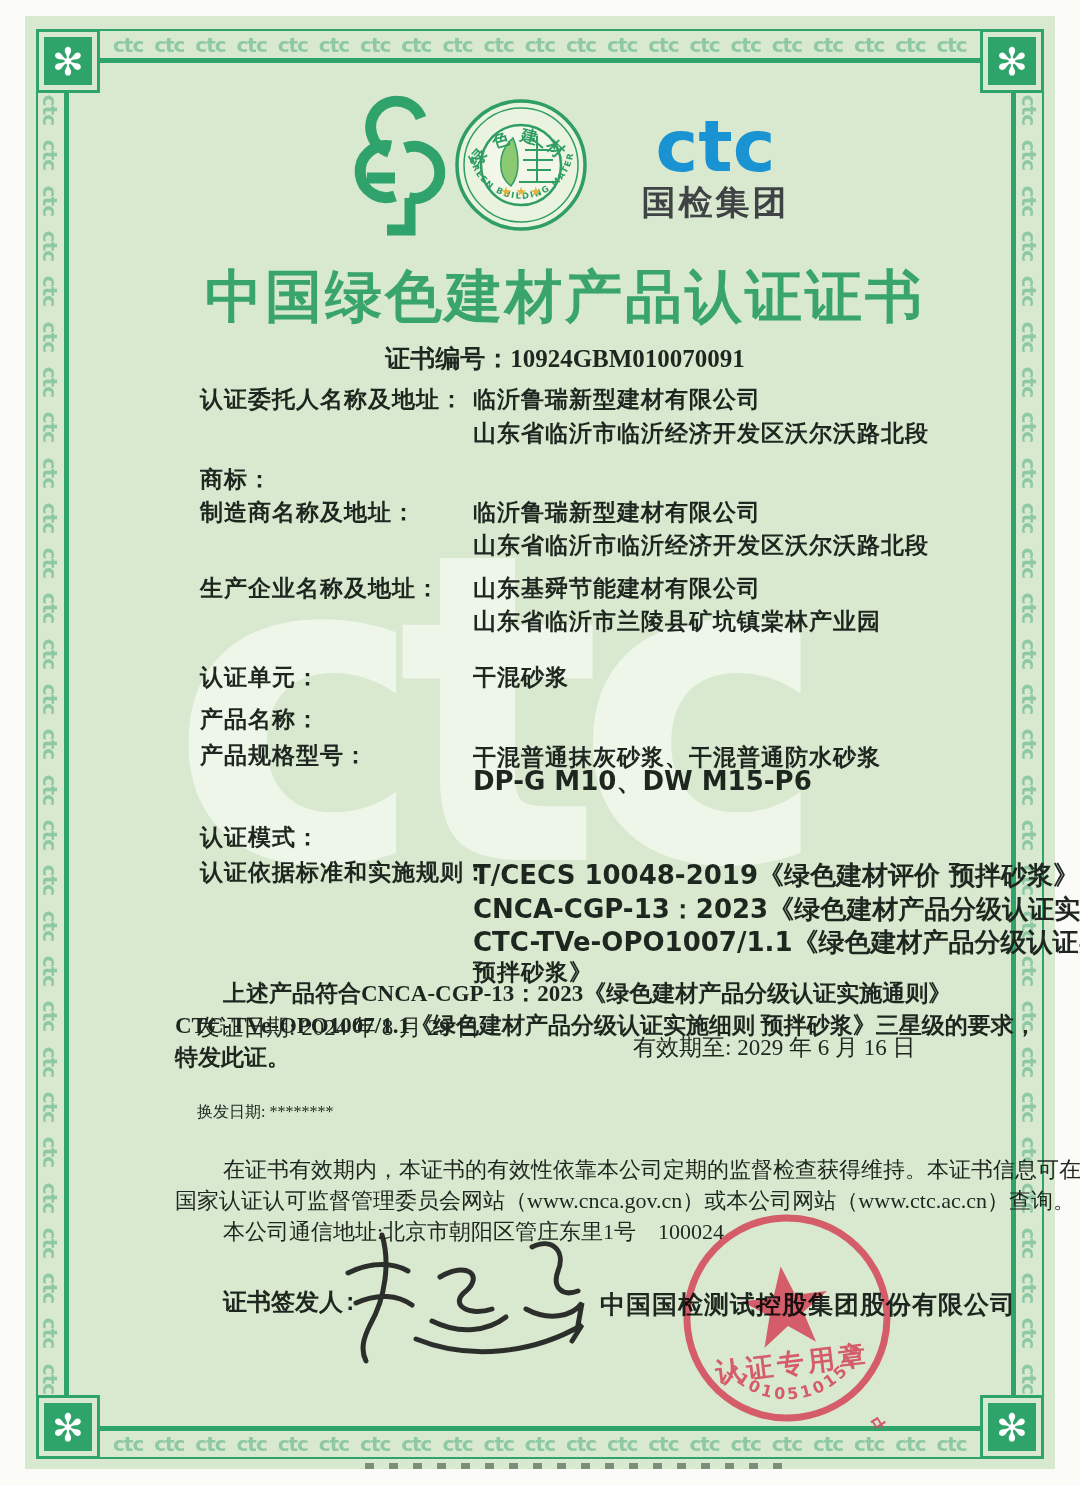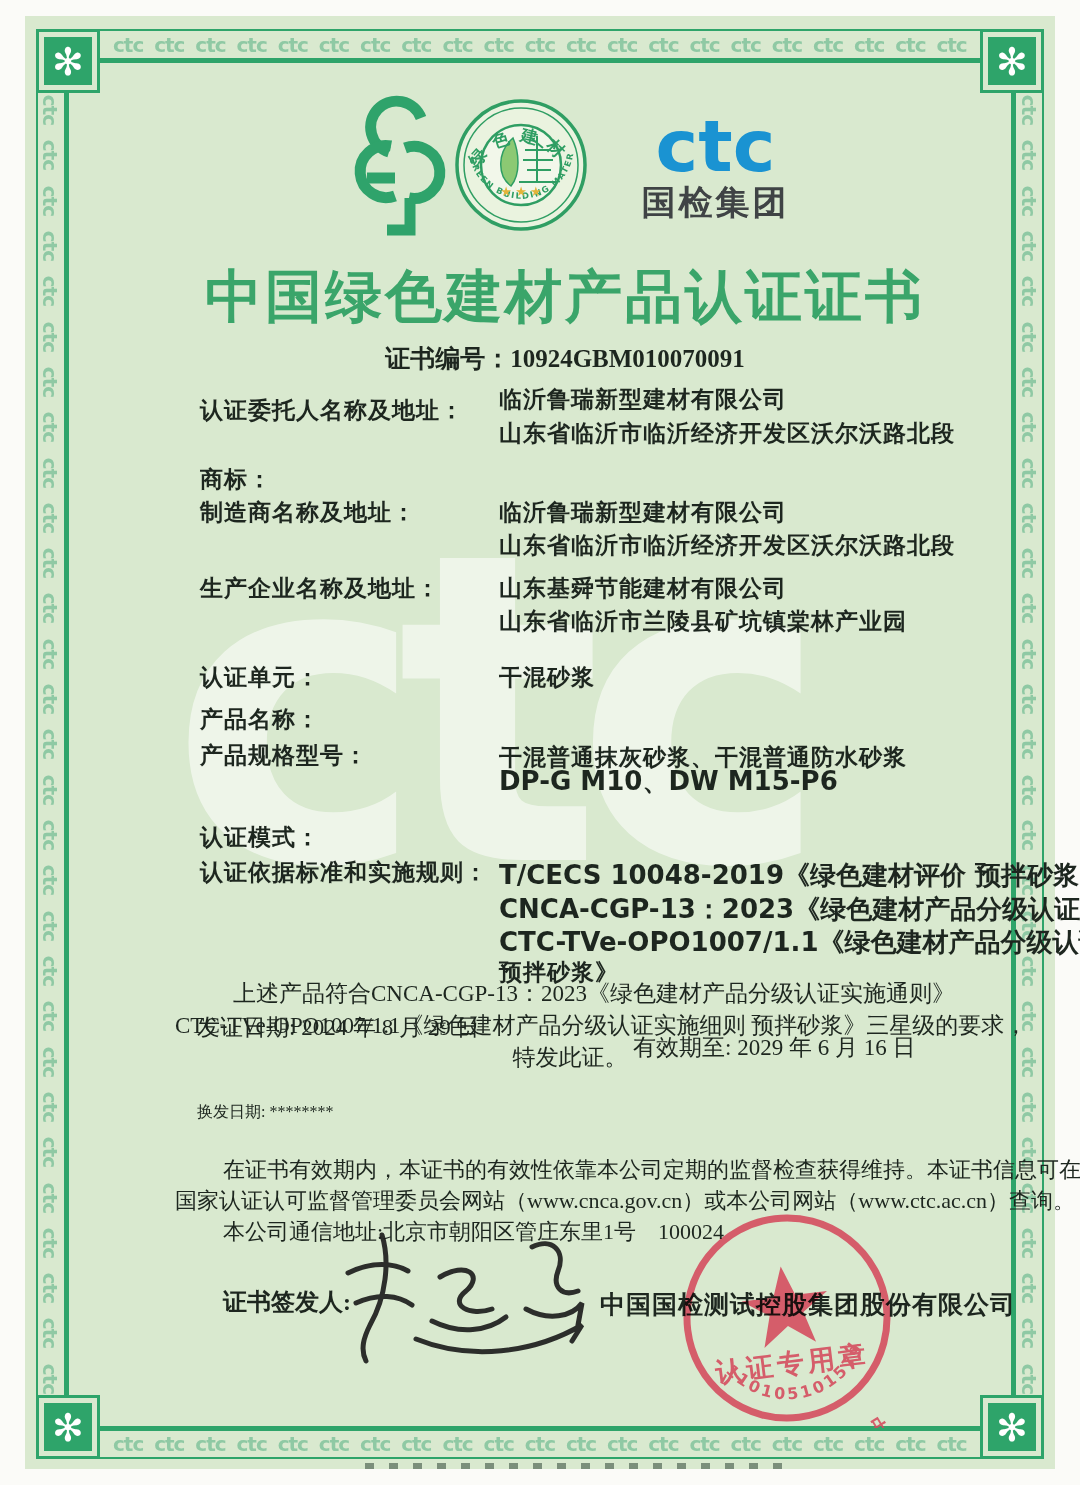--- a/index.html
+++ b/index.html
@@ -60,26 +60,26 @@
   .ctc-name{font-family:"DejaVu Sans",sans-serif;font-weight:700;font-size:34px;color:#3f4345;letter-spacing:3px;margin-top:2px;}
   .title{
     position:absolute;left:0;top:243px;width:1080px;text-align:center;
     font-size:57px;font-weight:700;color:#3aa56a;letter-spacing:3px;
   }
   .certno{
     position:absolute;left:0;top:326px;width:1080px;text-align:center;
     font-size:25px;font-weight:700;
   }
   .label{position:absolute;left:175px;font-size:23px;font-weight:700;letter-spacing:1px;white-space:nowrap;}
-  .value{position:absolute;left:448px;font-size:23px;font-weight:700;letter-spacing:1px;white-space:nowrap;margin-left:26px;}
+  .value{position:absolute;left:448px;font-size:23px;font-weight:700;letter-spacing:1px;white-space:nowrap;}
   .latin{font-family:"DejaVu Sans","Liberation Sans",sans-serif;font-size:26px;letter-spacing:0;}
-  .para{position:absolute;left:150px;width:790px;font-size:23px;font-weight:400;white-space:nowrap;text-align:center;}
+  .para{position:absolute;left:150px;width:790px;font-size:23px;font-weight:700;white-space:nowrap;}
   .indent{padding-left:48px;}
   .small-para{position:absolute;left:150px;width:800px;font-size:22px;font-weight:400;white-space:nowrap;}
-  .sig-label{position:absolute;left:198px;top:1270px;font-size:24px;font-weight:700;}
+  .sig-label{position:absolute;left:198px;top:1270px;font-size:24px;font-weight:700;font-family:Liberation Mono, monospace;}
   .company{position:absolute;left:575px;top:1272px;font-size:25px;font-weight:700;letter-spacing:1px;white-space:nowrap;}
   .signature{position:absolute;left:295px;top:1205px;width:300px;height:160px;}
   .stamp{position:absolute;left:652px;top:1192px;width:220px;height:220px;mix-blend-mode:multiply;opacity:.88;}
   .cutline{
     position:absolute;left:340px;bottom:0px;width:420px;height:6px;opacity:.55;
     background:repeating-linear-gradient(90deg,#2e4536 0 9px,transparent 9px 24px);
   }
 </style>
 </head>
 <body>
@@ -249,21 +249,21 @@
       <div class="ctc-logo">
         <div class="ctc-word">ctc</div>
         <div class="ctc-name">国检集团</div>
       </div>
 
       <div class="title">中国绿色建材产品认证证书</div>
       <div class="certno">
         <span>证书编号：</span><span>10924GBM010070091</span>
       </div>
 
-      <div class="label" style="top:379px">认证委托人名称及地址：</div>
+      <div class="label" style="top:368px">认证委托人名称及地址：</div>
       <div class="value" style="top:368px">临沂鲁瑞新型建材有限公司</div>
       <div class="value" style="top:402px">山东省临沂市临沂经济开发区沃尔沃路北段</div>
 
       <div class="label" style="top:448px">商标：</div>
 
       <div class="label" style="top:481px">制造商名称及地址：</div>
       <div class="value" style="top:481px">临沂鲁瑞新型建材有限公司</div>
       <div class="value" style="top:514px">山东省临沂市临沂经济开发区沃尔沃路北段</div>
 
       <div class="label" style="top:557px">生产企业名称及地址：</div>

